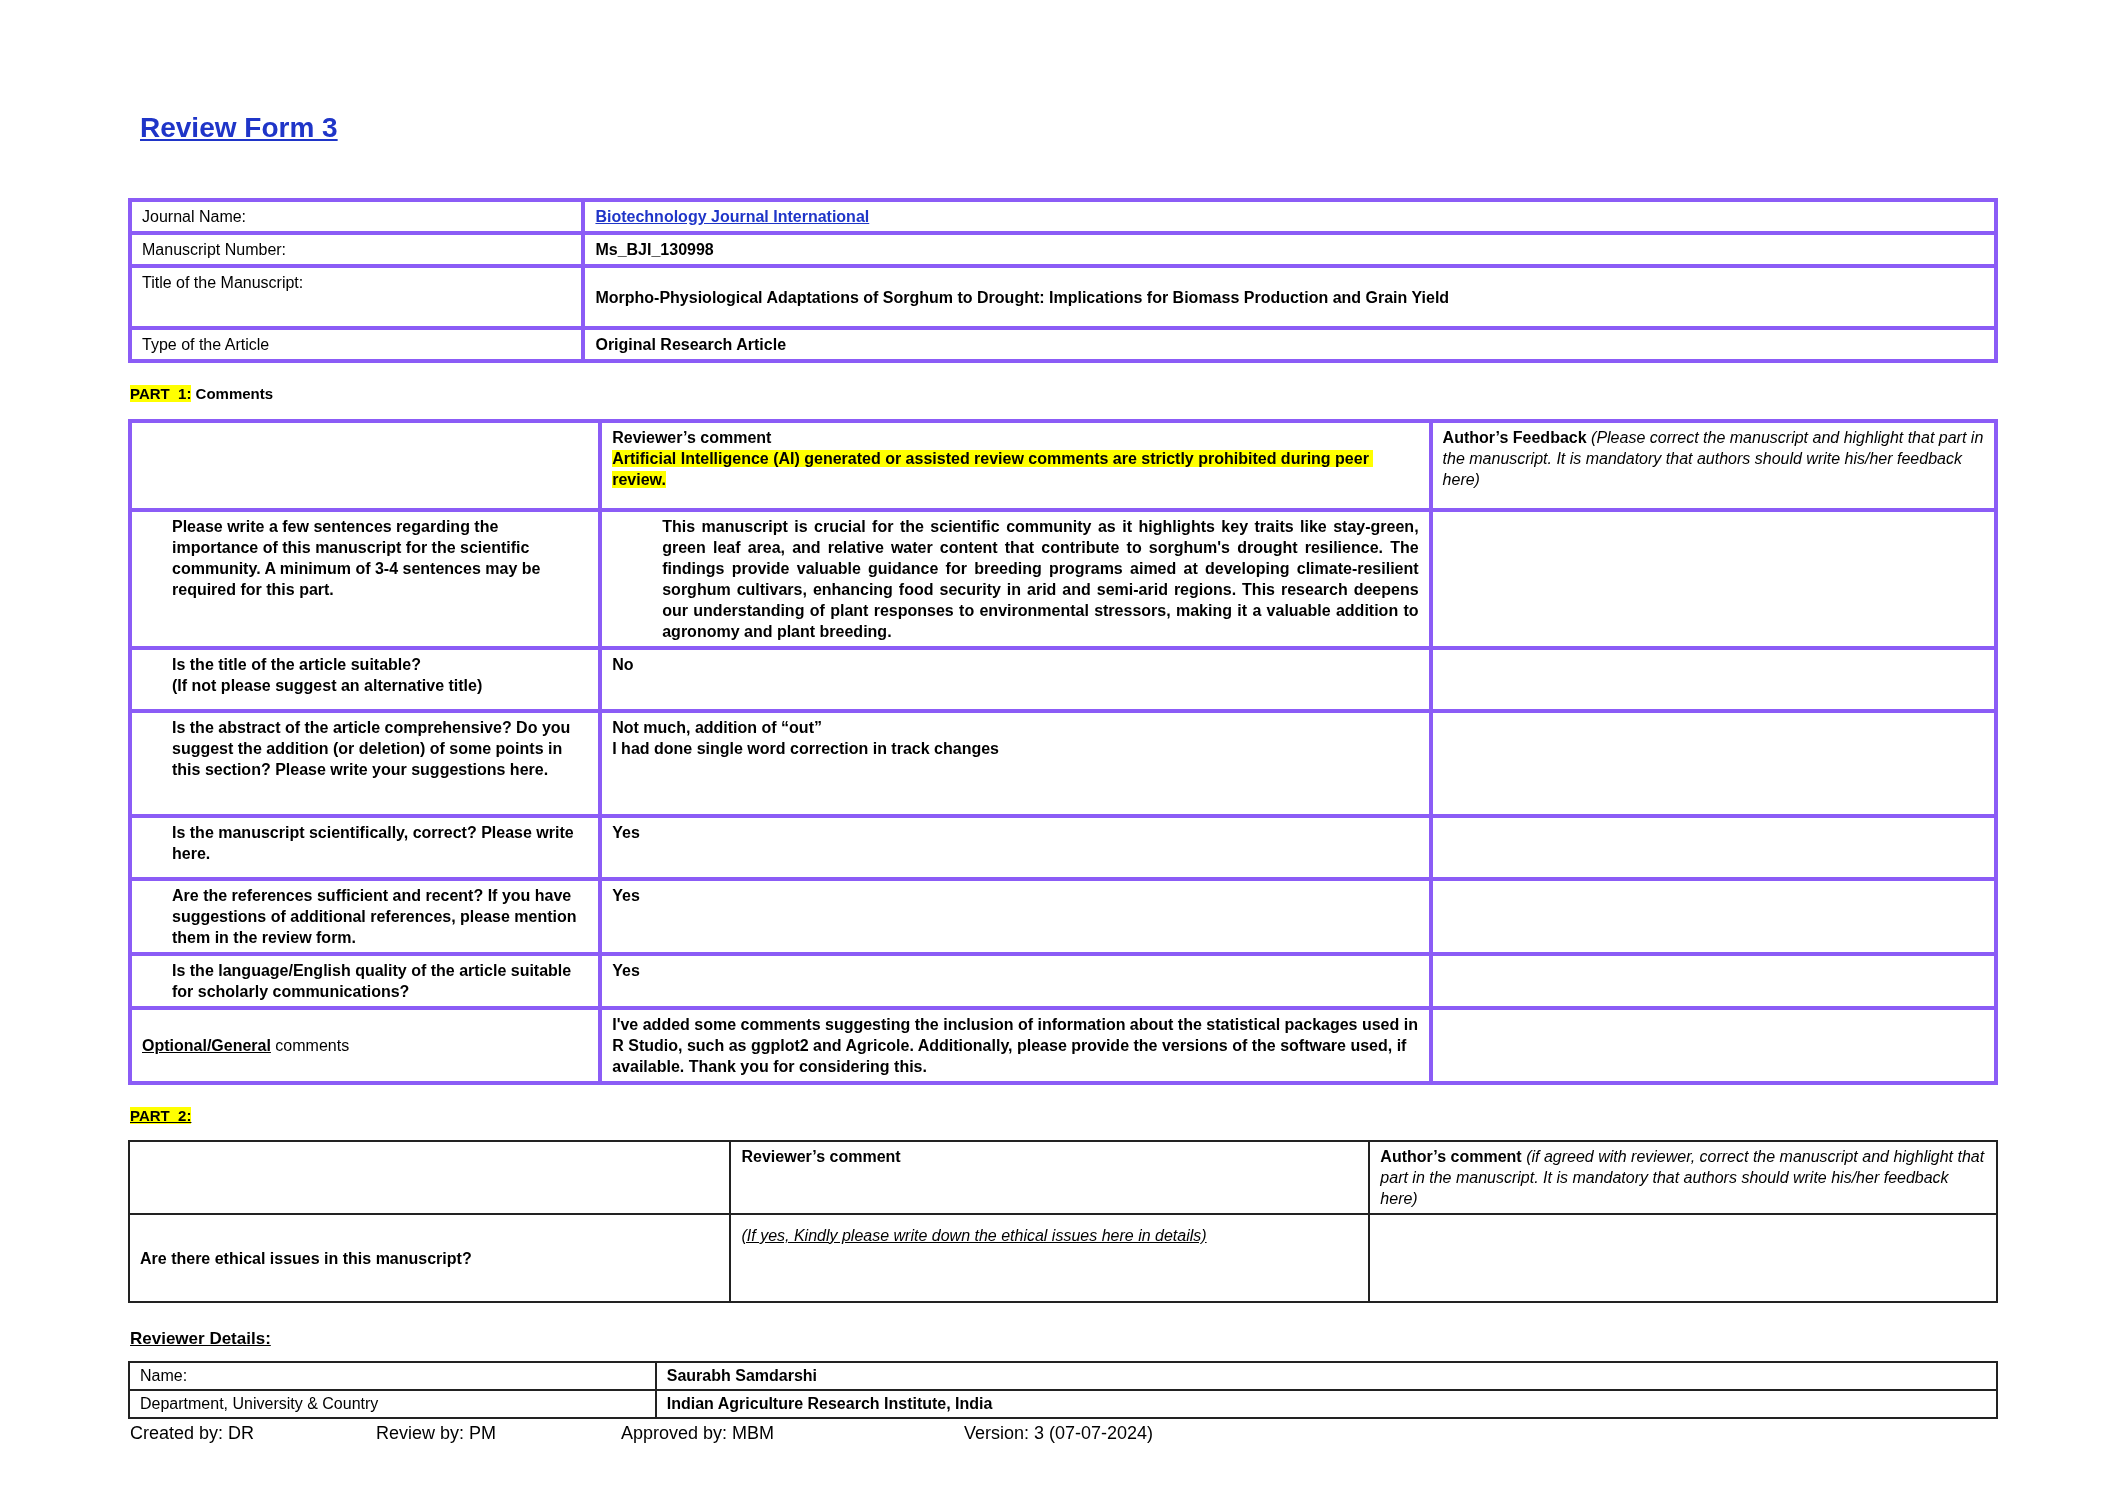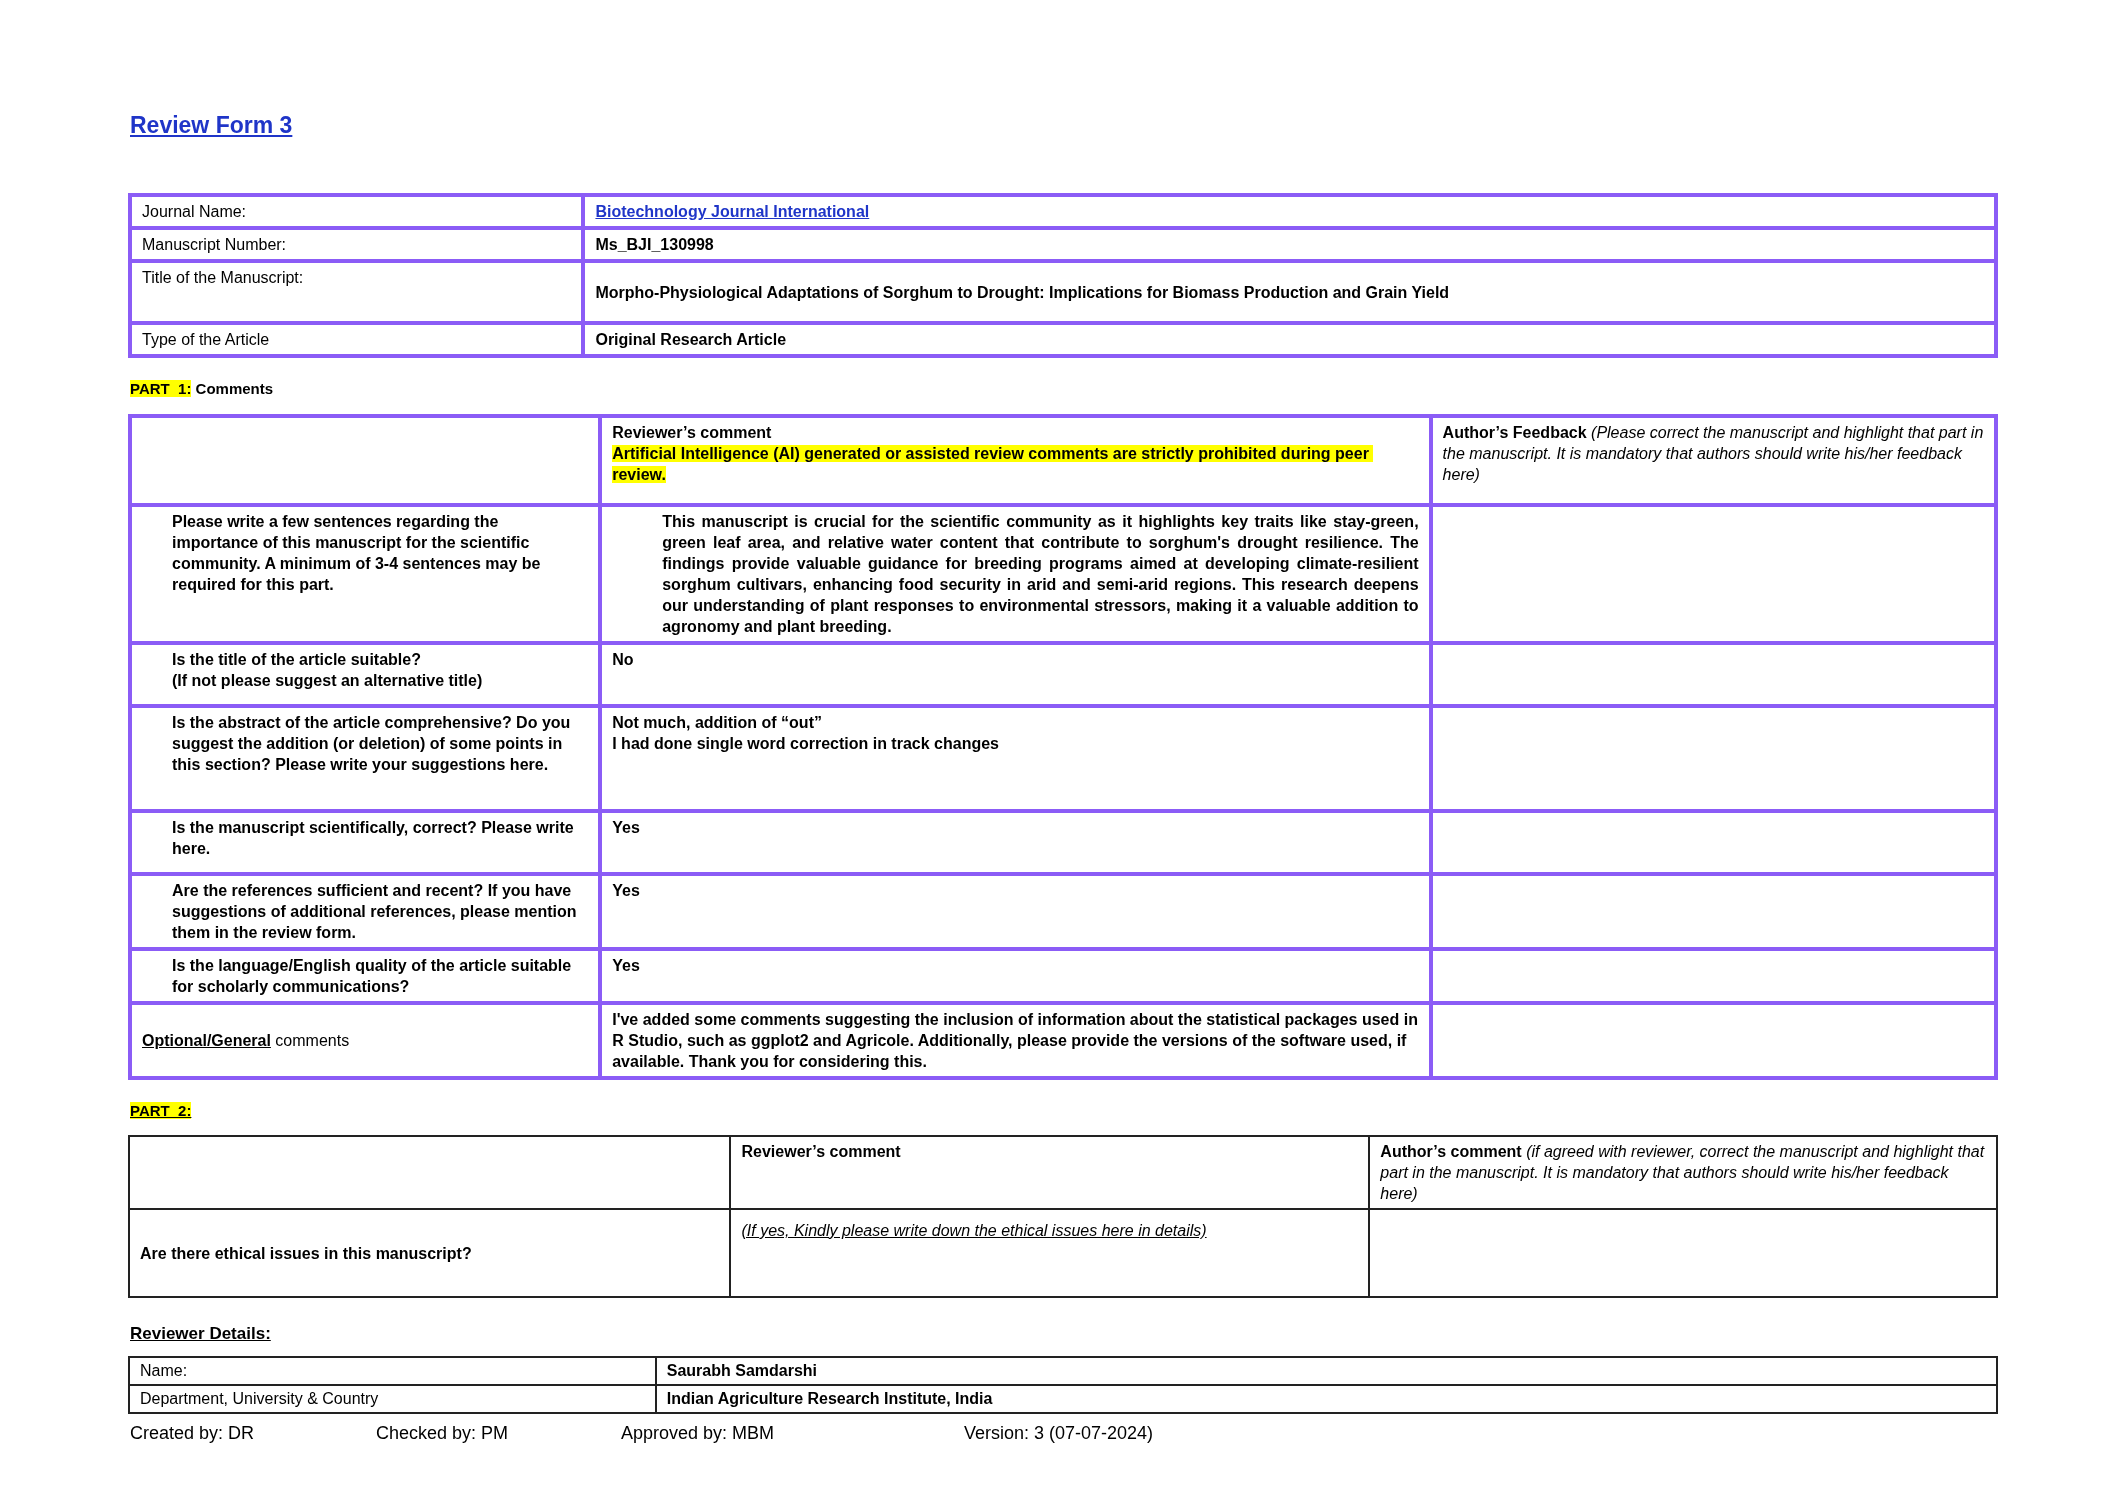--- a/index.html
+++ b/index.html
@@ -7,22 +7,22 @@
   body {
     width: 2117px; height: 1497px;
     background: #ffffff;
     font-family: "Liberation Sans", sans-serif;
     color: #000;
     position: relative;
   }
   .content { position: absolute; left: 128px; top: 0; width: 1870px; }
 
   .doc-title {
-    margin: 112px 0 0 2px;
-    font-size: 23px; font-weight: bold;
+    margin: 112px 0 0 12px;
+    font-size: 28px; font-weight: bold;
     color: var(--accent-blue, #1f35c8);
     text-decoration: underline;
     display: inline-block;
   }
 
   table { border-collapse: collapse; table-layout: fixed; width: 100%; }
   td { border: 4px solid #8b5cf6; vertical-align: top; padding: 4px 10px; font-size: 16px; line-height: 21px; overflow: hidden; }
 
   
   .t-head { margin-top: 54px; }
@@ -232,16 +232,16 @@
       <td class="label">Department, University &amp; Country</td>
       <td class="value">Indian Agriculture Research Institute, India</td>
     </tr>
   </tbody>
     </table>
 
 </div>
 
 <div class="footer">
   <span class="f1">Created by: DR</span>
-  <span class="f2">Checked by: PM</span>
+  <span class="f2">Review by: PM</span>
   <span class="f3">Approved by: MBM</span>
   <span class="f4">Version: 3 (07-07-2024)</span>
 </div>
 
 </body></html>

